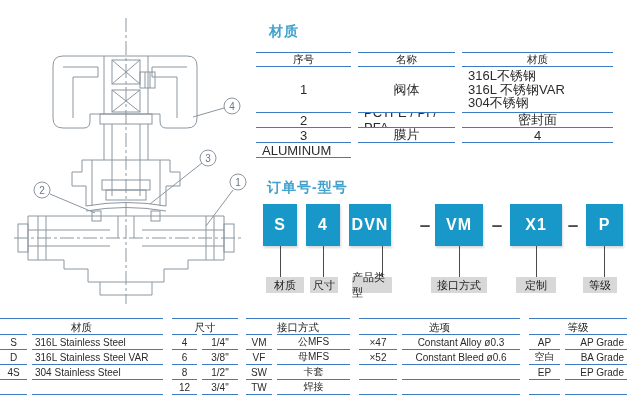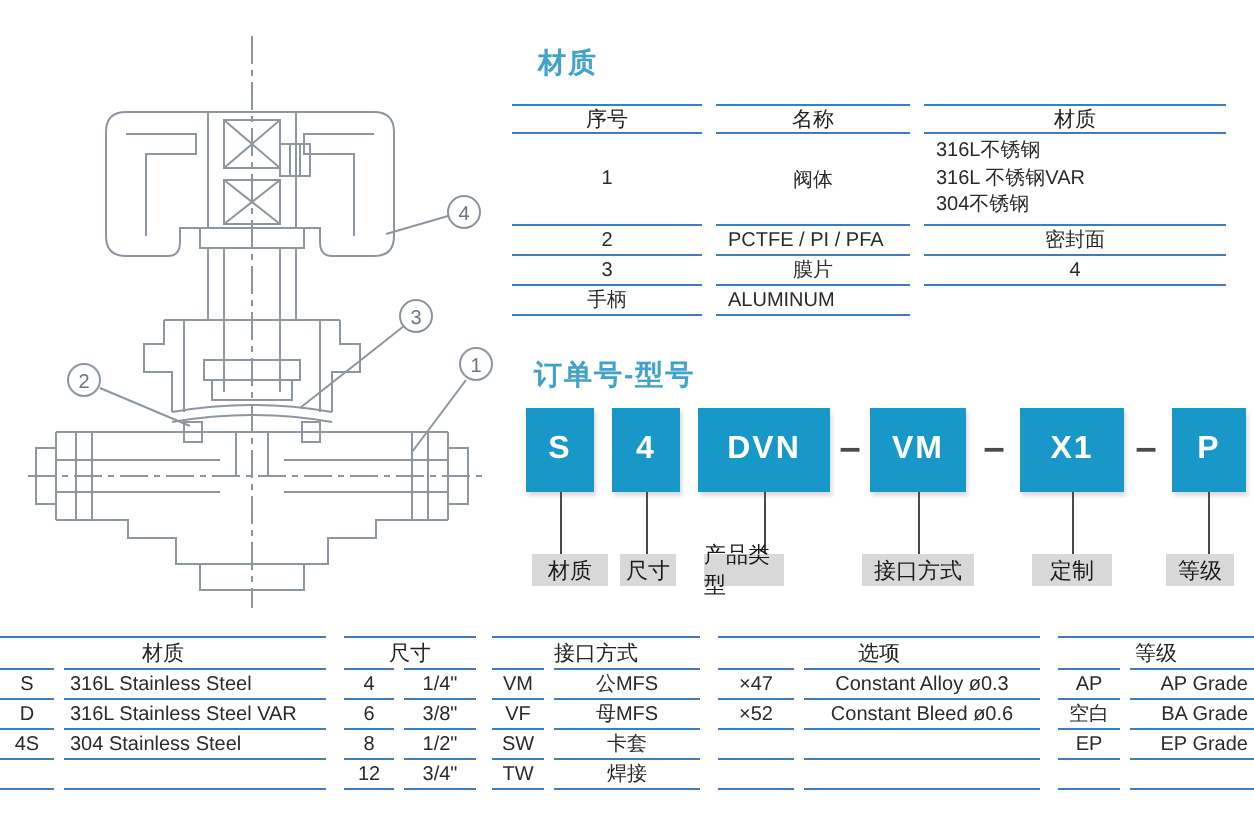--- a/index.html
+++ b/index.html
@@ -9,31 +9,31 @@
   
   .sec-title { position:absolute; font-size:14px; font-weight:bold; color:#42a2cc; letter-spacing:1px; }
   .t-material { left:269px; top:23px; }
   .t-order    { left:267px; top:179px; }
 
   
   .mat-table { position:absolute; left:256px; top:52px; width:357px;
                display:grid; grid-template-columns:95px 97px 1fr; column-gap:7px;
                grid-template-rows:14px 46px 15px 15px 15px 0px; }
   .mc { border-top:1px solid #3d7cc0; display:flex; align-items:center; justify-content:center;
-        font-size:10px; color:#2b2b2b; overflow:hidden; }
+        font-size:13px; color:#2b2b2b; overflow:hidden; }
   .mc.hd { font-size:10.5px; color:#222; }
   .mc.multiline { flex-direction:column; align-items:flex-start; justify-content:center;
                   line-height:13.5px; padding-left:6px; }
   .mc.ml { justify-content:flex-start; padding-left:6px; }
 
   
   .obox { position:absolute; top:204px; height:42px; background:#1798c8; color:#fff;
           font-weight:bold; font-size:16px; display:flex; align-items:center; justify-content:center;
           letter-spacing:1px; box-shadow:1px 2px 2px rgba(0,0,0,0.15); }
-  .seg0{left:263px;width:34px} .seg1{left:306px;width:34px} .seg2{left:349px;width:66px}
+  .seg0{left:263px;width:34px} .seg1{left:306px;width:34px} .seg2{left:349px;width:42px}
   .seg3{left:435px;width:48px} .seg4{left:510px;width:52px} .seg5{left:586px;width:37px}
   .dash { position:absolute; top:204px; height:42px; width:20px; display:flex; align-items:center;
           justify-content:center; color:#4a4a4a; font-weight:bold; font-size:19px; }
   .d0{left:415px} .d1{left:487px} .d2{left:563px}
   .vline { position:absolute; top:246px; height:31px; width:1px; background:#4a4a4a; }
   .v0{left:280px} .v1{left:323px} .v2{left:382px} .v3{left:459px} .v4{left:536px} .v5{left:604px}
   .glabel { position:absolute; top:277px; height:16px; background:#d8d8d8; color:#1a1a1a;
             font-size:11px; display:flex; align-items:center; justify-content:center; }
   .g0{left:266px;width:38px} .g1{left:310px;width:28px} .g2{left:352px;width:40px}
   .g3{left:431px;width:56px} .g4{left:516px;width:40px} .g5{left:583px;width:34px}
@@ -150,21 +150,20 @@
     </div>
 
     <div class="mc">2</div>
     <div class="mc ml">PCTFE / PI / PFA</div>
     <div class="mc">密封面</div>
 
     <div class="mc">3</div>
     <div class="mc">膜片</div>
 
     <div class="mc">4</div>
-    <div class="mc">手柄</div>
     <div class="mc ml">ALUMINUM</div>
 
     <div class="mc"></div>
     <div class="mc"></div>
     <div class="mc"></div>
   </div>
 
   <div class="sec-title t-order">订单号-型号</div>
 
   <div class="obox seg0">S</div>

